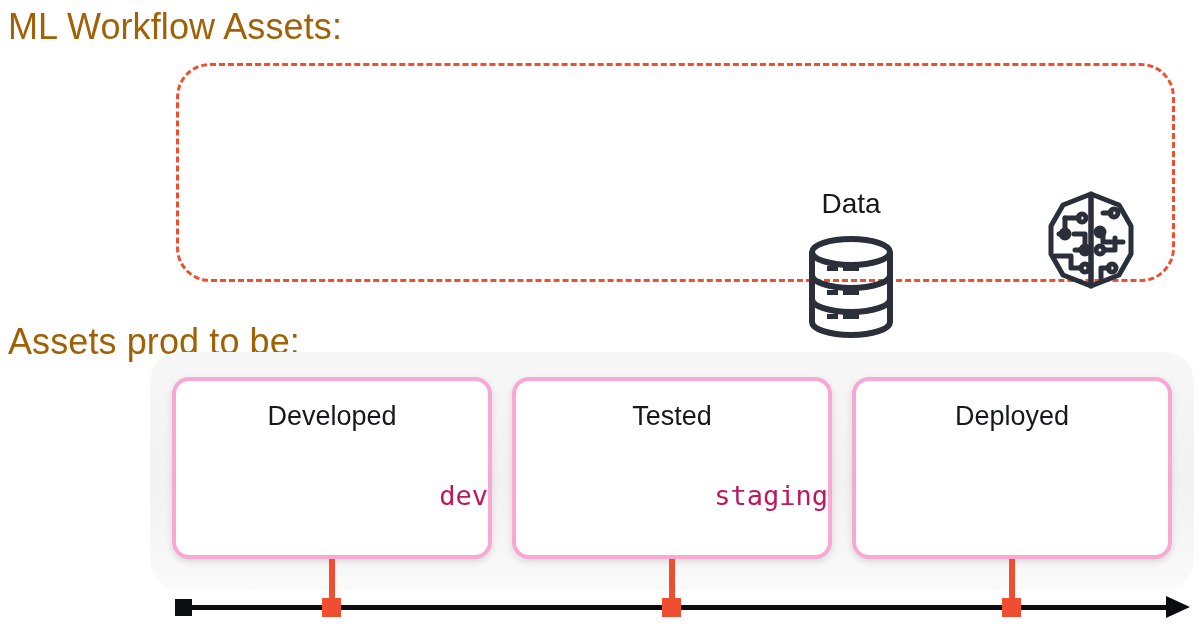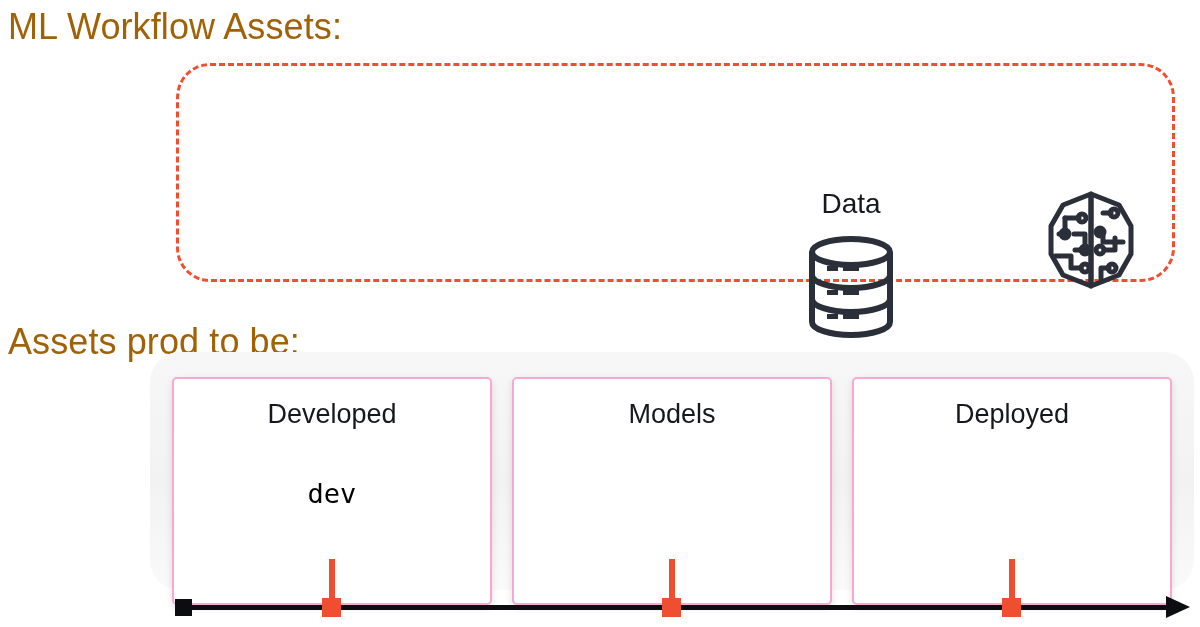--- a/index.html
+++ b/index.html
@@ -85,24 +85,24 @@
     background: linear-gradient(180deg, #f7f7f8 0%, #f2f2f3 55%, #fafafa 100%);
     border-radius: 30px;
     filter: blur(0.4px);
   }
 
   
   .card {
     position: absolute;
     top: 377px;
     width: 320px;
-    height: 228px;
+    height: 182px;
     background: #ffffff;
-    border: 2px solid #f9a8d4;
-    border-radius: 5px;
+    border: 4px solid #f9a8d4;
+    border-radius: 17px;
     box-sizing: border-box;
     box-shadow: 0 3px 7px rgba(20,22,28,0.13);
   }
   #card-dev     { left: 172px; }
   #card-staging { left: 512px; }
   #card-prod    { left: 852px; }
 
   .card-title {
     position: absolute;
     left: 0;
@@ -111,24 +111,24 @@
     text-align: center;
     font-size: 27px;
     font-weight: 400;
     color: #16181d;
   }
   .card-env {
     position: absolute;
     left: 0;
     right: 0;
     top: 99px;
-    text-align: center;
+    text-align: right;
     font-family: "DejaVu Sans Mono", "Liberation Mono", monospace;
     font-size: 27px;
-    color: #000000;
+    color: #be185d;
   }
 
   
   .tl-connector {
     position: absolute;
     top: 559px;
     width: 6px;
     height: 50px;
     background: #ef4e30;
   }
@@ -243,21 +243,22 @@
 <div class="heading" id="heading-need">Assets prod to be:</div>
 
 <div class="card-panel"></div>
 
 <div class="card" id="card-dev">
   <div class="card-title">Developed</div>
   <div class="card-env">dev</div>
 </div>
 
 <div class="card" id="card-staging">
-  <div class="card-title">Models</div>
+  <div class="card-title">Tested</div>
+  <div class="card-env">staging</div>
 </div>
 
 <div class="card" id="card-prod">
   <div class="card-title">Deployed</div>
 </div>
 
 <div class="tl-connector" id="conn-dev"></div>
 <div class="tl-connector" id="conn-staging"></div>
 <div class="tl-connector" id="conn-prod"></div>
 

